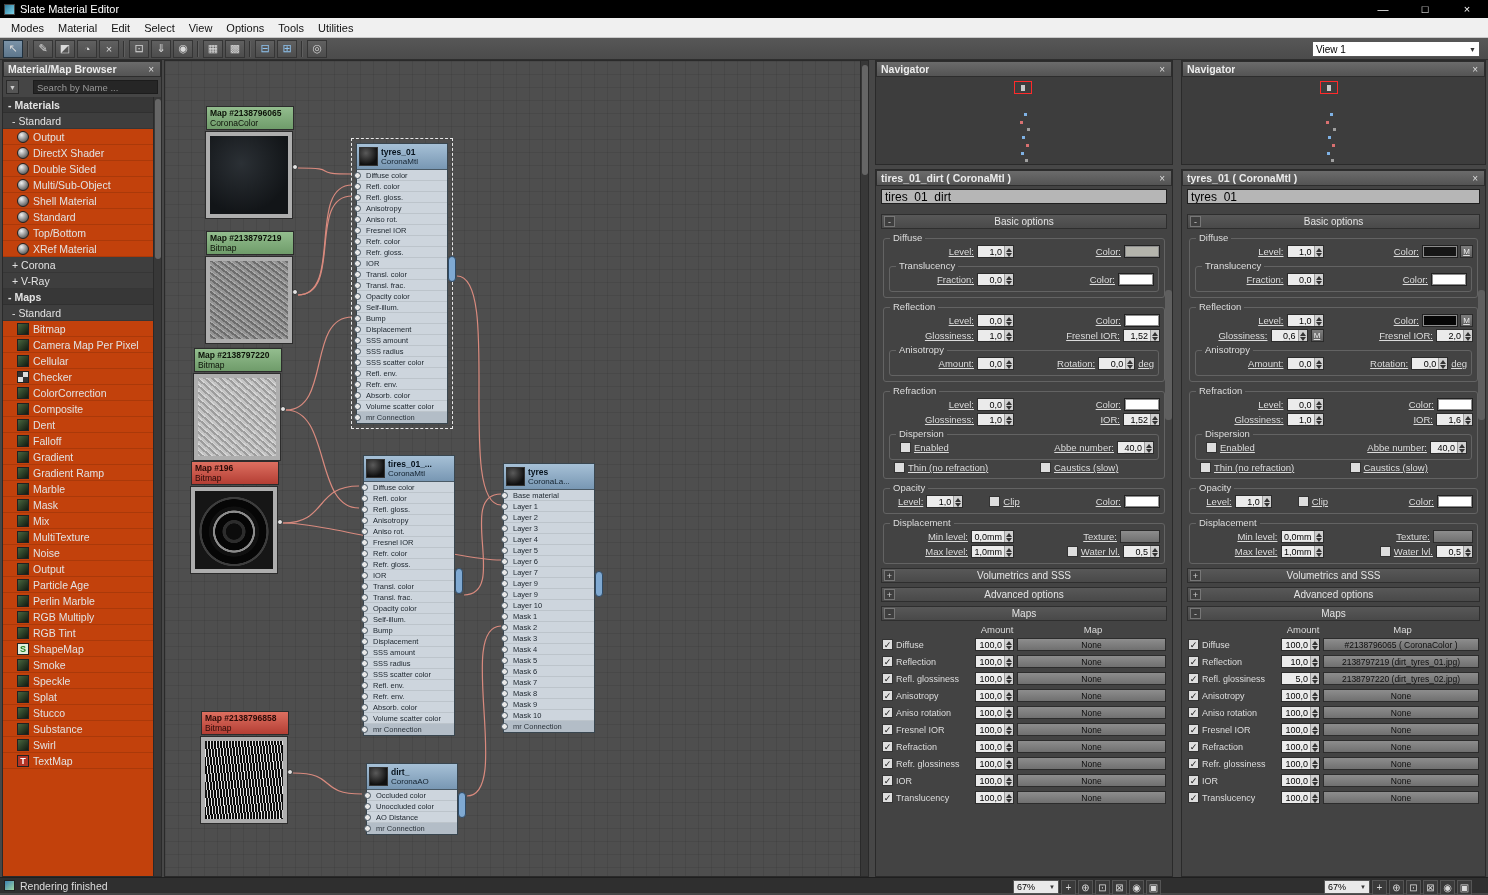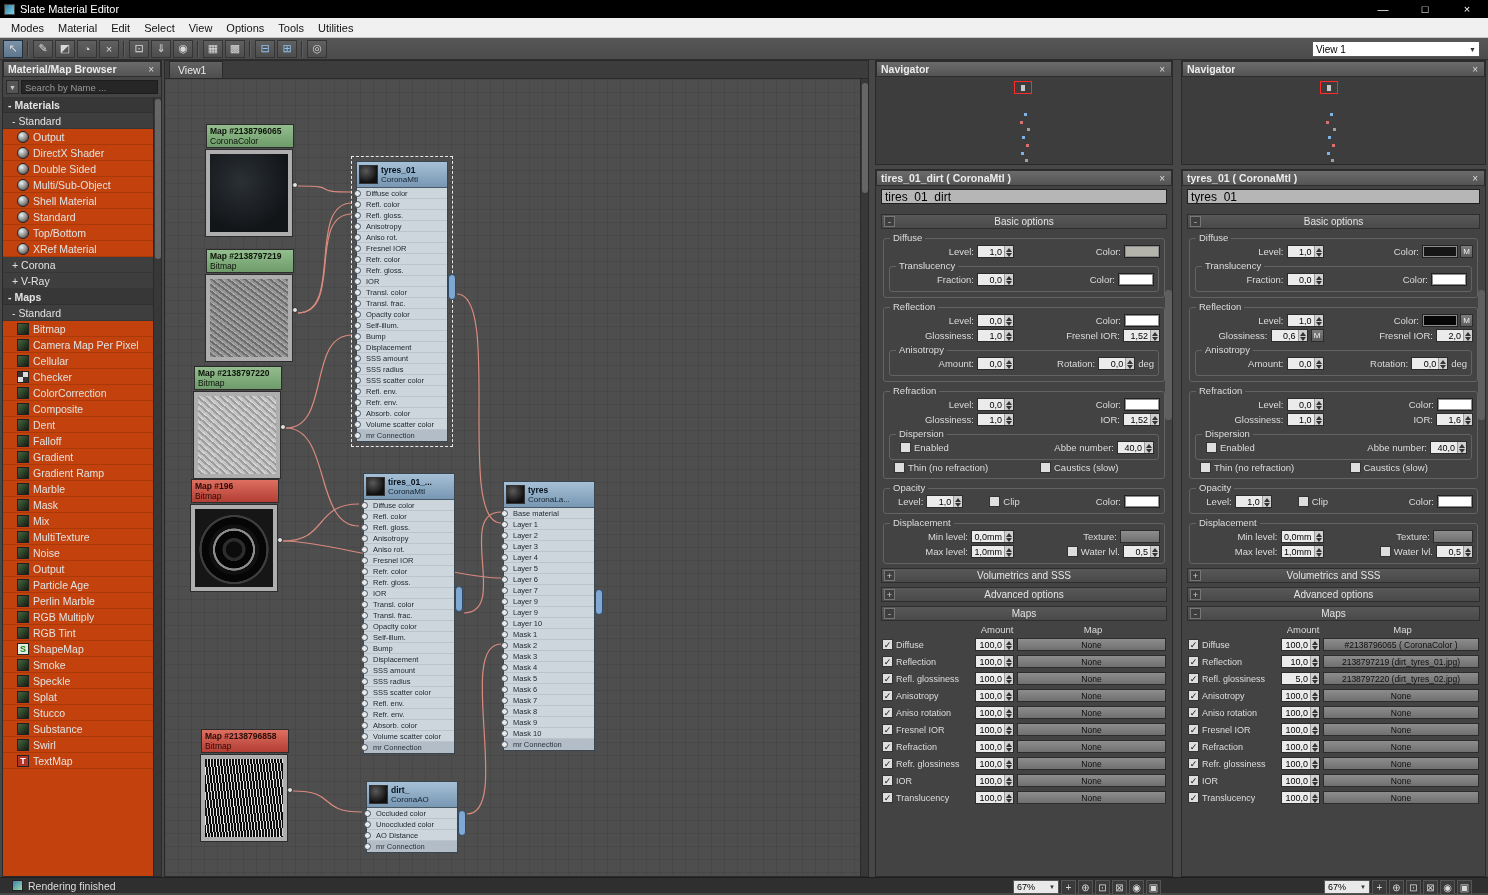--- a/index.html
+++ b/index.html
@@ -31,21 +31,21 @@
 
   
   .bar { height:16px; background:linear-gradient(#6b6b6b,#545454); border:1px solid #2d2d2d;
     display:flex; align-items:center; padding:0 4px; color:#ececec; flex:none; }
   .bar-title { font-size:10.5px; font-weight:bold; white-space:nowrap; overflow:hidden; }
   .bar-close { margin-left:auto; font-size:10px; color:#ddd; padding:0 2px; }
 
   
   .browser { position:absolute; left:2px; top:60px; width:160px; height:817px; background:#c2410c;
     border:1px solid #2a2a2a; display:flex; flex-direction:column; }
-  .search-row { height:20px; display:flex; align-items:center; gap:2px; padding:2px 3px; background:#454545; flex:none; }
+  .search-row { height:20px; display:flex; align-items:center; gap:14px; padding:2px 3px; background:#454545; flex:none; }
   .search-dd { width:13px; height:14px; background:#555; border:1px solid #2b2b2b; color:#ccc;
     font-size:7px; display:flex; align-items:center; justify-content:center; }
   .search-input { flex:1; height:14px; background:#262626; border:1px solid #1c1c1c; color:#c9c9c9;
     font-size:9.5px; padding:0 3px; font-family:"Liberation Sans",sans-serif; min-width:0; }
   .search-input::placeholder { color:#999; }
   .br-list { flex:1; overflow:hidden; position:relative; }
   .br-row { height:16px; display:flex; align-items:center; gap:4px; font-size:10.5px; color:#e2e2e2;
     padding-left:14px; border-bottom:1px solid rgba(0,0,0,.12); }
   .br-group { background:#373737; font-weight:bold; padding-left:5px; }
   .br-subgroup { background:#3e3e3e; padding-left:9px; }
@@ -128,21 +128,21 @@
   .name-input { display:block; height:15px; margin:3px 5px 5px; background:#b6b6b6; border:1px solid #1f1f1f;
     font-size:12px; color:#000; padding:0 3px; font-family:"Liberation Sans",sans-serif; }
   .pbody { flex:1; overflow:hidden; padding:1px 2px 0; position:relative; }
   .rollout { height:15px; margin:4px 3px 2px; background:linear-gradient(#585858,#494949); border:1px solid #2e2e2e;
     position:relative; display:flex; align-items:center; justify-content:center; font-size:10px; color:#e5e5e5; }
   .roll-mark { position:absolute; left:2px; top:1px; width:11px; height:11px; border:1px solid #777;
     background:#3e3e3e; font-size:9px; line-height:10px; text-align:center; color:#ccc; }
   .group { border:1px solid #636363; border-radius:3px; margin:9px 5px 4px; padding:4px 3px 3px; position:relative; }
   .group.inner { margin:8px 2px 2px; }
   .glabel { position:absolute; top:-7px; left:6px; background:#434343; padding:0 3px; font-size:9.5px; color:#dedede; }
-  .prow { display:flex; align-items:center; margin:2px 1px; gap:20px; font-size:9.5px; color:#dcdcdc; }
+  .prow { display:flex; align-items:center; margin:2px 1px; gap:20px; font-size:9.5px; color:#dcdcdc;text-decoration:underline; }
   .pair { display:flex; align-items:center; gap:3px; flex:1; justify-content:flex-end; min-width:0; }
   .pair.lft { justify-content:flex-start; padding-left:6px; }
   .plab { white-space:nowrap; }
   .spinner { display:flex; height:13px; border:1px solid #2c2c2c; background:#ebebeb; flex:none; }
   .sp-num { min-width:26px; padding:0 2px; font-size:9px; color:#000; display:flex; align-items:center; justify-content:flex-end; }
   .sp-arr { width:9px; display:flex; flex-direction:column; justify-content:center; background:#cfcfcf; border-left:1px solid #9a9a9a; }
   .tri-u { width:0; height:0; border-left:3px solid transparent; border-right:3px solid transparent;
     border-bottom:4px solid #333; margin:1px auto 0; }
   .tri-d { width:0; height:0; border-left:3px solid transparent; border-right:3px solid transparent;
     border-top:4px solid #333; margin:1px auto 0; }
@@ -158,21 +158,21 @@
   .maps-head .mp { flex:1; text-align:center; }
   .map-row { display:flex; align-items:center; gap:3px; height:17px; padding:0 4px; }
   .mlabel { flex:0 0 76px; font-size:9px; color:#dedede; white-space:nowrap; overflow:hidden; }
   .mapbtn { flex:1; height:13px; background:linear-gradient(#8d8d8d,#707070); border:1px solid #2c2c2c;
     font-size:8.5px; color:#0d0d0d; display:flex; align-items:center; justify-content:center;
     overflow:hidden; white-space:nowrap; min-width:0; }
   .psb { position:absolute; right:0; top:120px; width:7px; height:130px; background:#5f5f5f; border-radius:3px; }
 
   
   .statusbar { position:absolute; left:0; top:877px; width:1488px; height:16px; background:#2f2f2f;
-    border-top:1px solid #1f1f1f; display:flex; align-items:center; color:#ddd; font-size:10.5px; padding-left:12px; gap:5px; }
+    border-top:1px solid #1f1f1f; display:flex; align-items:center; color:#ddd; font-size:10.5px; padding-left:4px; gap:5px; }
   .status-ico { width:11px; height:11px; background:linear-gradient(135deg,#3c82b4,#9fd8a2); border:1px solid #222; }
   .zoomgrp { position:absolute; top:1px; height:16px; display:flex; align-items:center; gap:2px; }
   .zcombo { width:46px; height:14px; background:#e9e9e9; color:#000; font-size:9px; display:flex;
     align-items:center; padding:0 3px; border:1px solid #555; }
   .zcombo .dd-arrow { margin-left:auto; font-size:6px; color:#333; }
   .zic { width:15px; height:15px; color:#d8d8d8; font-size:10px; display:flex; align-items:center;
     justify-content:center; background:#3a3a3a; border:1px solid #555; }
 </style>
 </head>
 <body>
@@ -398,23 +398,20 @@
         <span class="ic ic-text">T</span>
         <span>TextMap</span>
       </div>
       <div class="vscroll">
         <span class="thumb" style="top:2px;height:160px;"></span>
       </div>
     </div>
 </aside>
 
 <section class="viewport">
-  <div class="view-tabs">
-    <span class="view-tab">View1</span>
-  </div>
   <div class="canvas" id="canvas">
     <svg id="wires" width="705" height="799">
         <path d="M133,107 C178,107 142,113 187,113" fill="none" stroke="#d98a7e" stroke-width="1.2"></path>
         <path d="M133,234 C178,234 142,124 187,124" fill="none" stroke="#d98a7e" stroke-width="1.2"></path>
         <path d="M133,234 C178,234 142,135 187,135" fill="none" stroke="#d98a7e" stroke-width="1.2"></path>
         <path d="M121,349 C166,349 142,256 187,256" fill="none" stroke="#d98a7e" stroke-width="1.2"></path>
         <path d="M121,349 C166,349 149,447 194,447" fill="none" stroke="#d98a7e" stroke-width="1.2"></path>
         <path d="M118,462 C163,462 149,425 194,425" fill="none" stroke="#d98a7e" stroke-width="1.2"></path>
         <path d="M118,462 C163,462 291,499 336,499" fill="none" stroke="#d98a7e" stroke-width="1.2"></path>
         <path d="M128,712 C173,712 152,733 197,733" fill="none" stroke="#d98a7e" stroke-width="1.2"></path>

